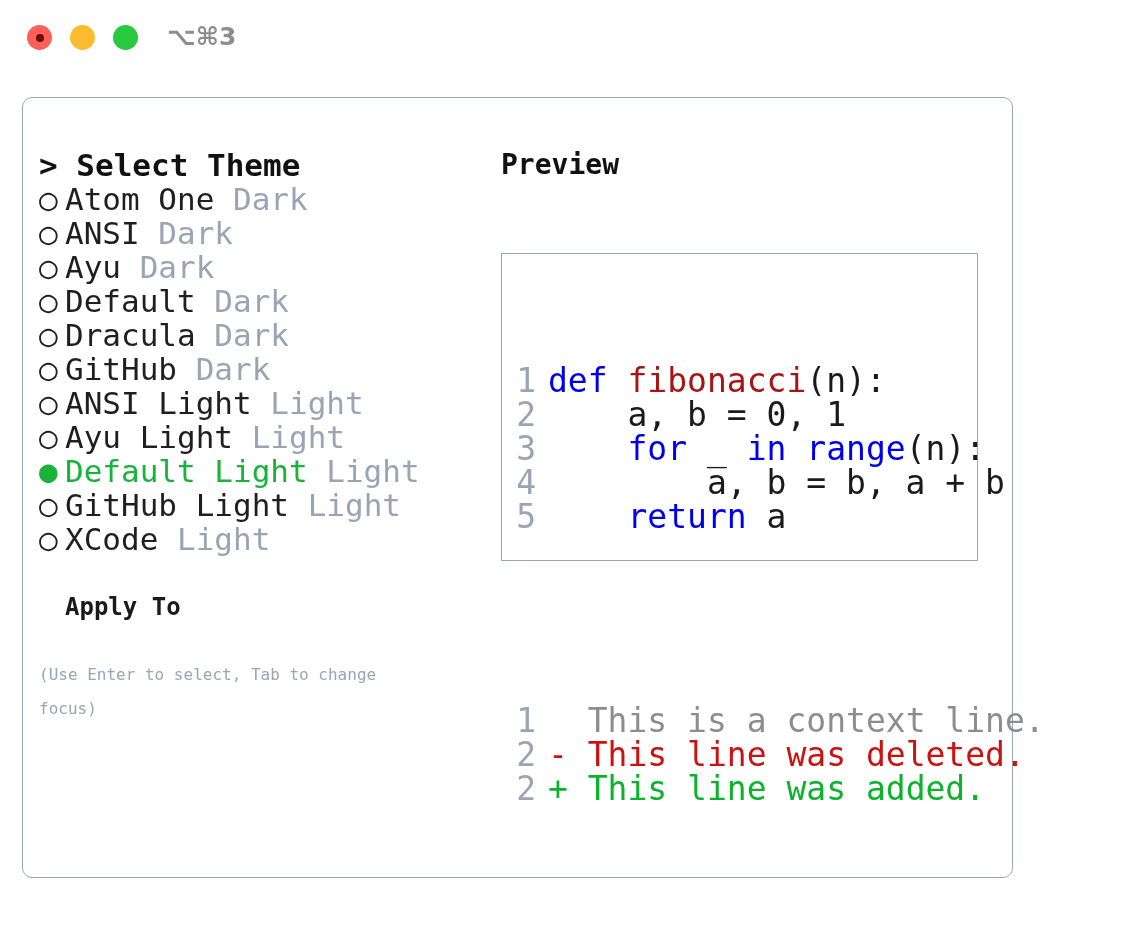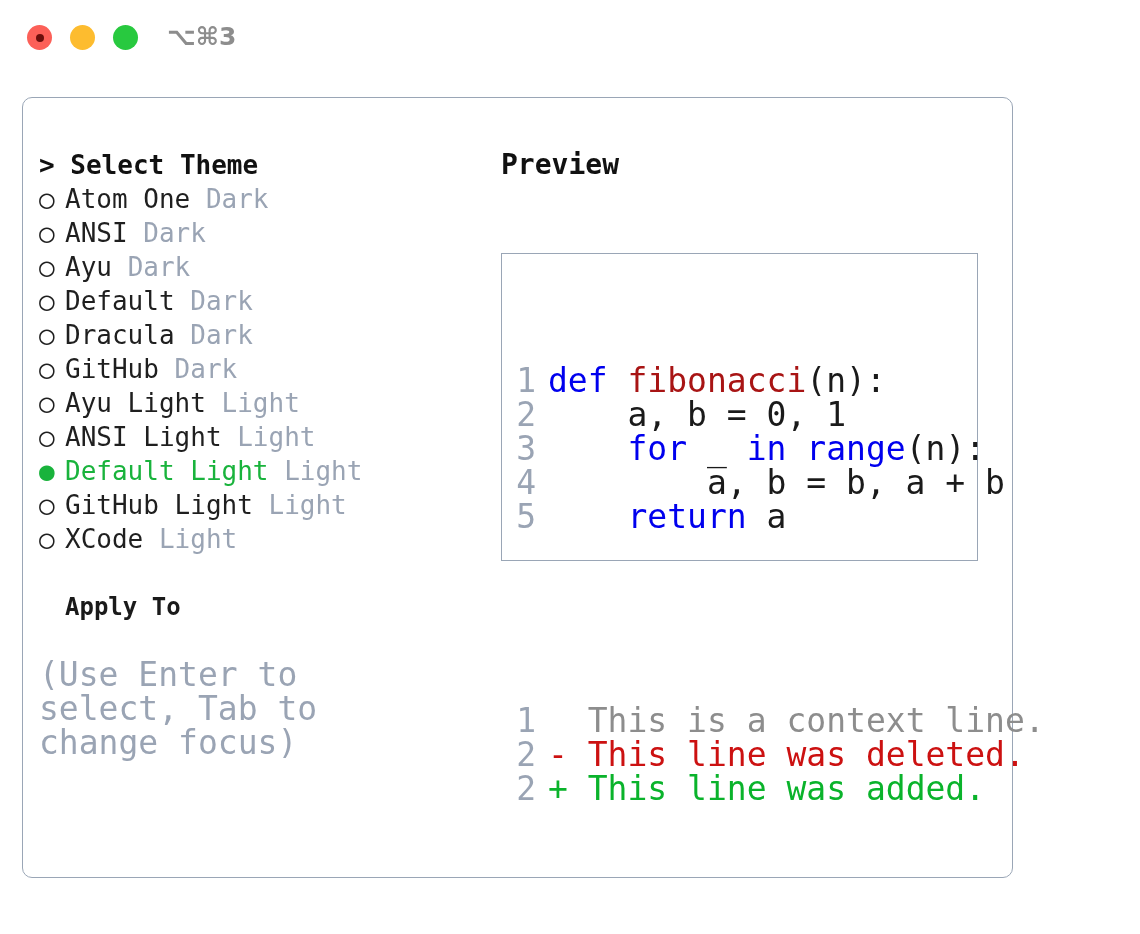--- a/index.html
+++ b/index.html
@@ -83,21 +83,21 @@
 
   
   .left-col {
     position: absolute;
     left: 16px;
     top: 50px;
     width: 440px;
   }
 
   .tline {
-    font-size: 26px;
+    font-size: 31px;
     line-height: 34px;
     white-space: pre;
     color: #1a1a1a;
   }
   .tline.header {
     font-weight: bold;
     color: #111111;
     letter-spacing: 0px;
   }
   .marker {
@@ -116,21 +116,21 @@
   .applyto {
     font-size: 24px;
     line-height: 34px;
     white-space: pre;
     color: #1a1a1a;
     font-weight: bold;
   }
 
   .hint {
     margin-top: 34px;
-    font-size: 33px;
+    font-size: 16px;
     line-height: 34px;
     color: #9aa4b4;
     width: 400px;
     white-space: pre-wrap;
   }
 
   
   .right-col {
     position: absolute;
     left: 478px;
@@ -196,22 +196,22 @@
 
     <div class="left-col">
       <div class="tline header">&gt; Select Theme</div>
       <div id="theme-list">
           <div class="tline row"><span class="marker">○</span><span class="label">Atom One </span><span class="variant">Dark</span></div>
           <div class="tline row"><span class="marker">○</span><span class="label">ANSI </span><span class="variant">Dark</span></div>
           <div class="tline row"><span class="marker">○</span><span class="label">Ayu </span><span class="variant">Dark</span></div>
           <div class="tline row"><span class="marker">○</span><span class="label">Default </span><span class="variant">Dark</span></div>
           <div class="tline row"><span class="marker">○</span><span class="label">Dracula </span><span class="variant">Dark</span></div>
           <div class="tline row"><span class="marker">○</span><span class="label">GitHub </span><span class="variant">Dark</span></div>
+          <div class="tline row"><span class="marker">○</span><span class="label">ANSI Light </span><span class="variant">Light</span></div>
           <div class="tline row"><span class="marker">○</span><span class="label">Ayu Light </span><span class="variant">Light</span></div>
-          <div class="tline row"><span class="marker">○</span><span class="label">ANSI Light </span><span class="variant">Light</span></div>
           <div class="tline row row-selected"><span class="marker">●</span><span class="label">Default Light </span><span class="variant">Light</span></div>
           <div class="tline row"><span class="marker">○</span><span class="label">GitHub Light </span><span class="variant">Light</span></div>
           <div class="tline row"><span class="marker">○</span><span class="label">XCode </span><span class="variant">Light</span></div>
         </div>
 
       <div class="spacer-row"></div>
 
       <div class="applyto"><span class="marker"> </span><span>Apply To</span></div>
 
       <div class="hint">(Use Enter to select, Tab to change focus)</div>

